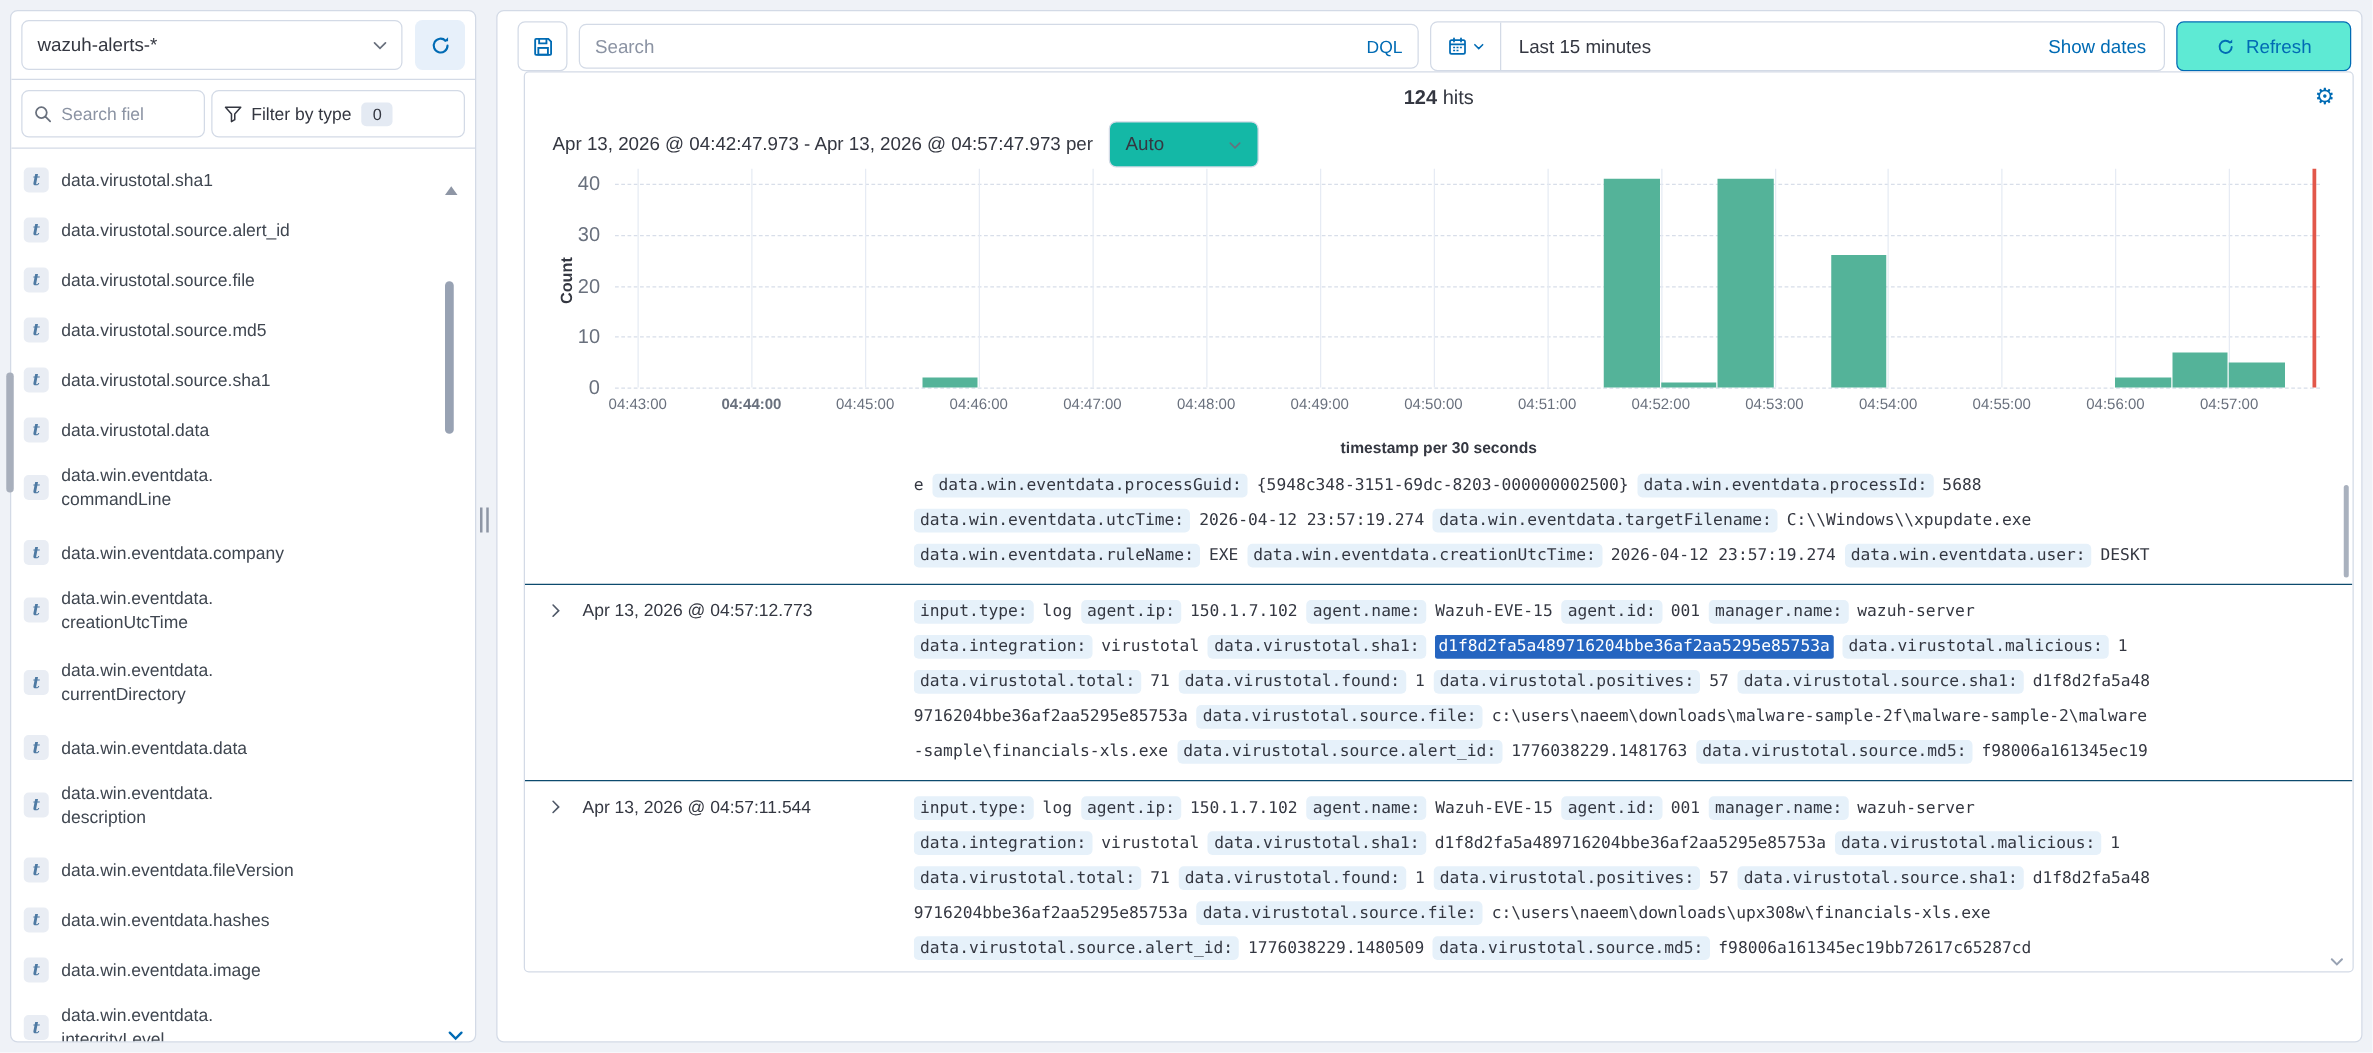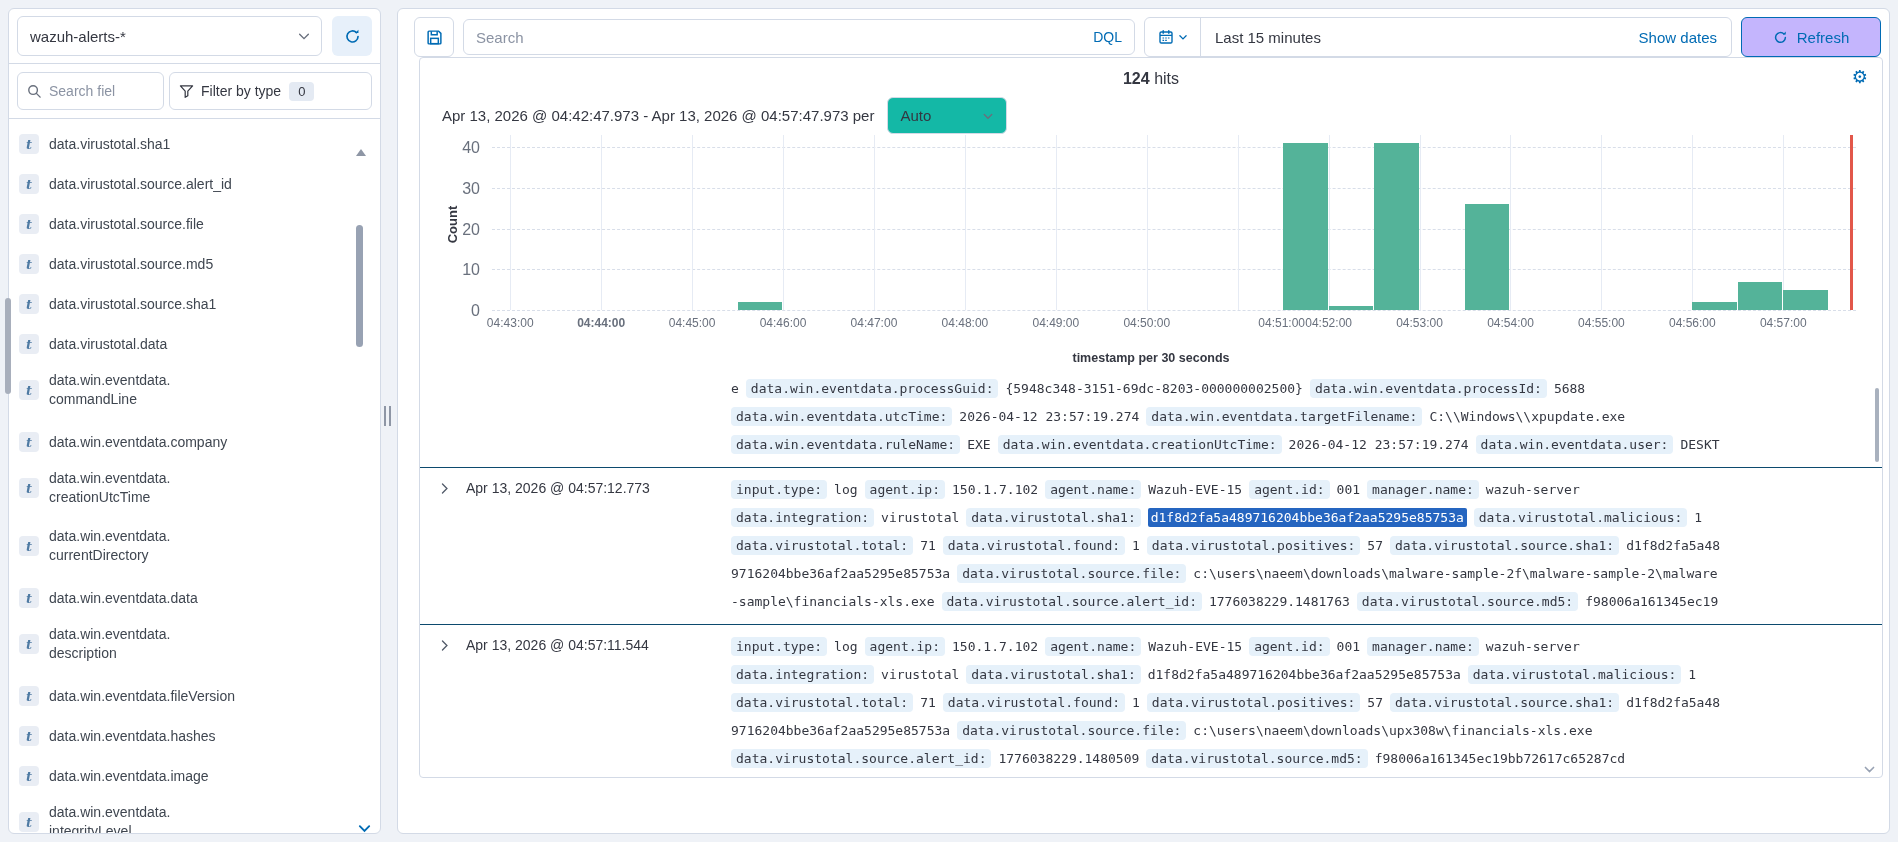--- a/index.html
+++ b/index.html
@@ -41,21 +41,21 @@
   .main { left:397px; top:8px; width:1493px; height:826px; }
   .topbar { display:flex; gap:9px; padding:8px 8px 0 16px; align-items:center; }
   .save-btn { width:40px; height:40px; flex:0 0 40px; border:1px solid var(--border); border-radius:6px; display:flex; align-items:center; justify-content:center; color:var(--blue); background:#fff; cursor:pointer; }
   .search-input { flex:1; height:36px; border:1px solid var(--border); border-radius:6px; display:flex; align-items:center; padding:0 12px; background:#fff; }
   .search-ph { color:#8b93a3; font-size:15px; flex:1; }
   .dql { color:var(--blue); font-size:14px; cursor:pointer; }
   .datepicker { display:flex; align-items:center; height:40px; flex:0 0 588px; border:1px solid var(--border); border-radius:6px; background:#fff; }
   .cal-seg { width:56px; height:100%; display:flex; align-items:center; justify-content:center; gap:4px; border-right:1px solid var(--border); color:var(--blue); cursor:pointer; }
   .dp-text { flex:1; padding-left:14px; font-size:15px; color:var(--text); cursor:pointer; }
   .show-dates { color:var(--blue); font-size:15px; padding-right:14px; cursor:pointer; }
-  .refresh-btn { flex:0 0 140px; height:40px; border:1.5px solid var(--blue); border-radius:6px; color:var(--blue); display:flex; align-items:center; justify-content:center; gap:9px; font-size:15px; font-weight:500; background:#c4b5fd; cursor:pointer; }
+  .refresh-btn { flex:0 0 140px; height:40px; border:1.5px solid var(--blue); border-radius:6px; color:var(--blue); display:flex; align-items:center; justify-content:center; gap:9px; font-size:15px; font-weight:500; background:#5eead4; cursor:pointer; }
   .filterbar { display:flex; align-items:center; gap:17px; padding:13px 16px 9px 19px; }
   .add-filter { display:flex; align-items:center; gap:8px; color:var(--blue); font-size:15px; cursor:pointer; }
 
   .card { position:relative; margin:0 6px 0 21px; height:721px; border:1px solid var(--border); border-radius:4px; background:#fff; overflow:hidden; }
   .hits { text-align:center; padding-top:12px; font-size:16px; }
   .hits b { font-weight:700; }
   .gear { position:absolute; top:10px; right:14px; color:var(--blue); font-size:18px; line-height:18px; cursor:pointer; }
   .chart-head { display:flex; align-items:center; gap:13px; margin:9px 0 0 22px; font-size:15px; color:var(--text); }
   .interval-select { display:flex; align-items:center; justify-content:space-between; border:1px solid var(--border); background:#14b8a6; border-radius:6px; height:37px; padding:0 12px; font-size:15px; width:120px; cursor:pointer; color:var(--text); }
 
@@ -328,21 +328,21 @@
           <div class="xlab" style="left: 21.3363%;">04:46:00</div>
           <div class="vgrid" style="left: 28.003%;"></div>
           <div class="xlab" style="left: 28.003%;">04:47:00</div>
           <div class="vgrid" style="left: 34.6697%;"></div>
           <div class="xlab" style="left: 34.6697%;">04:48:00</div>
           <div class="vgrid" style="left: 41.3363%;"></div>
           <div class="xlab" style="left: 41.3363%;">04:49:00</div>
           <div class="vgrid" style="left: 48.003%;"></div>
           <div class="xlab" style="left: 48.003%;">04:50:00</div>
           <div class="vgrid" style="left: 54.6697%;"></div>
-          <div class="xlab" style="left: 54.6697%; margin-left: 44px;">04:51:00</div>
+          <div class="xlab" style="left: 54.6697%;">04:51:00</div>
           <div class="vgrid" style="left: 61.3363%;"></div>
           <div class="xlab" style="left: 61.3363%;">04:52:00</div>
           <div class="vgrid" style="left: 68.003%;"></div>
           <div class="xlab" style="left: 68.003%;">04:53:00</div>
           <div class="vgrid" style="left: 74.6697%;"></div>
           <div class="xlab" style="left: 74.6697%;">04:54:00</div>
           <div class="vgrid" style="left: 81.3363%;"></div>
           <div class="xlab" style="left: 81.3363%;">04:55:00</div>
           <div class="vgrid" style="left: 88.003%;"></div>
           <div class="xlab" style="left: 88.003%;">04:56:00</div>

